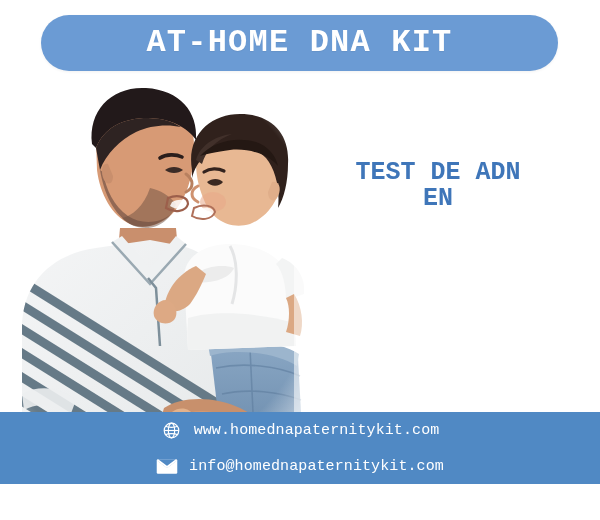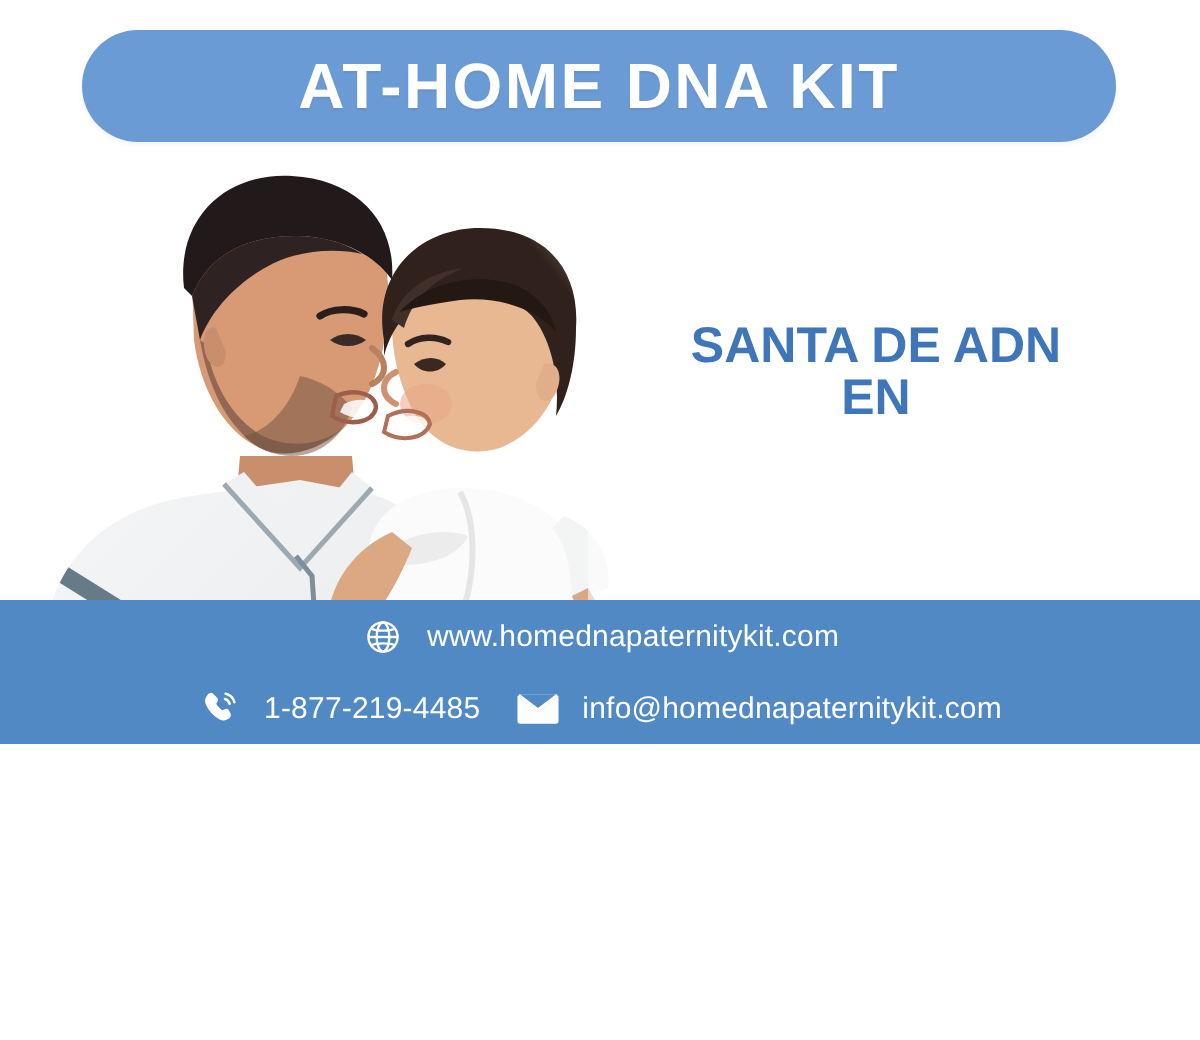--- a/index.html
+++ b/index.html
@@ -3,24 +3,24 @@
 <meta charset="utf-8">
 <style>
   html, body {
     margin: 0;
     padding: 0;
     background: #ffffff;
   }
   #poster {
     position: relative;
     width: 600px;
-    height: 372px;
+    height: 484px;
     background: #ffffff;
     overflow: hidden;
-    font-family: Liberation Sans, sans-serif;
+    font-family: Liberation Mono, monospace;
   }
 
   
   .banner {
     position: absolute;
     left: 41px;
     top: 15px;
     width: 517px;
     height: 56px;
     background: #6b9bd4;
@@ -242,21 +242,21 @@
         <path d="M242 352 C246 360 247 366 245 372"></path>
       </g>
       <path d="M172 334 C180 328 190 330 194 338 C190 346 178 346 172 340 Z" fill="#e3b28c"></path>
 
       <rect x="0" y="0" width="330" height="372" fill="url(#fade)"></rect>
       <rect x="294" y="0" width="36" height="372" fill="#ffffff" opacity="0.55"></rect>
     </svg>
   </div>
 
   <div class="headline">
-    <div class="headline-line hl-1">SANTA DE ADN</div>
+    <div class="headline-line hl-1">TEST DE ADN</div>
     <div class="headline-line hl-2">EN</div>
   </div>
 
   <div class="footer">
 
     <div class="footer-row">
       <div class="footer-item">
         <span class="ficon">
           <svg width="19" height="19" viewBox="0 0 24 24" fill="none" stroke="#ffffff" stroke-width="1.5">
             <circle cx="12" cy="12" r="9.2"></circle>
@@ -264,36 +264,20 @@
             <line x1="2.8" y1="12" x2="21.2" y2="12"></line>
             <path d="M4.4 6.6 C7.4 8.4 16.6 8.4 19.6 6.6"></path>
             <path d="M4.4 17.4 C7.4 15.6 16.6 15.6 19.6 17.4"></path>
           </svg>
         </span>
         <span class="footer-text">www.homednapaternitykit.com</span>
       </div>
     </div>
 
     <div class="footer-row">
-      <div class="footer-item">
-        <span class="ficon">
-          <svg width="20" height="20" viewBox="0 0 24 24">
-            <path d="M7.6 3.1 C6.4 2.6 5.1 3.2 4.4 4.3 L3.6 5.6
-                     C2.8 6.9 2.9 8.6 3.7 10.3 C5.1 13.4 7.8 16.4 11 18.4
-                     C12.7 19.5 14.5 19.8 15.8 19.1 L17.2 18.4
-                     C18.4 17.8 18.9 16.4 18.3 15.2 L17.3 13.3
-                     C16.9 12.5 15.9 12.2 15.1 12.6 L13.6 13.4
-                     C12.2 12.6 10.6 11 9.7 9.4 L10.6 8
-                     C11.1 7.2 10.9 6.2 10.1 5.7 Z" fill="#ffffff"></path>
-            <path d="M15.4 3.4 C17.9 3.9 20 6 20.6 8.5" fill="none" stroke="#ffffff" stroke-width="1.5" stroke-linecap="round"></path>
-            <path d="M15.0 6.6 C16.4 7.0 17.4 8.1 17.8 9.5" fill="none" stroke="#ffffff" stroke-width="1.5" stroke-linecap="round"></path>
-          </svg>
-        </span>
-        <span class="footer-text">1-877-219-4485</span>
-      </div>
 
       <div class="footer-item">
         <span class="ficon">
           <svg width="22" height="17" viewBox="0 0 24 18">
             <rect x="0.8" y="1" width="22.4" height="16" rx="1.4" fill="#ffffff"></rect>
             <path d="M0.8 2.2 L12 10.6 L23.2 2.2 L23.2 1 L0.8 1 Z" fill="#5089c4"></path>
             <path d="M1.4 1.6 L12 9.6 L22.6 1.6" fill="none" stroke="#ffffff" stroke-width="1.9"></path>
           </svg>
         </span>
         <span class="footer-text">info@homednapaternitykit.com</span>

